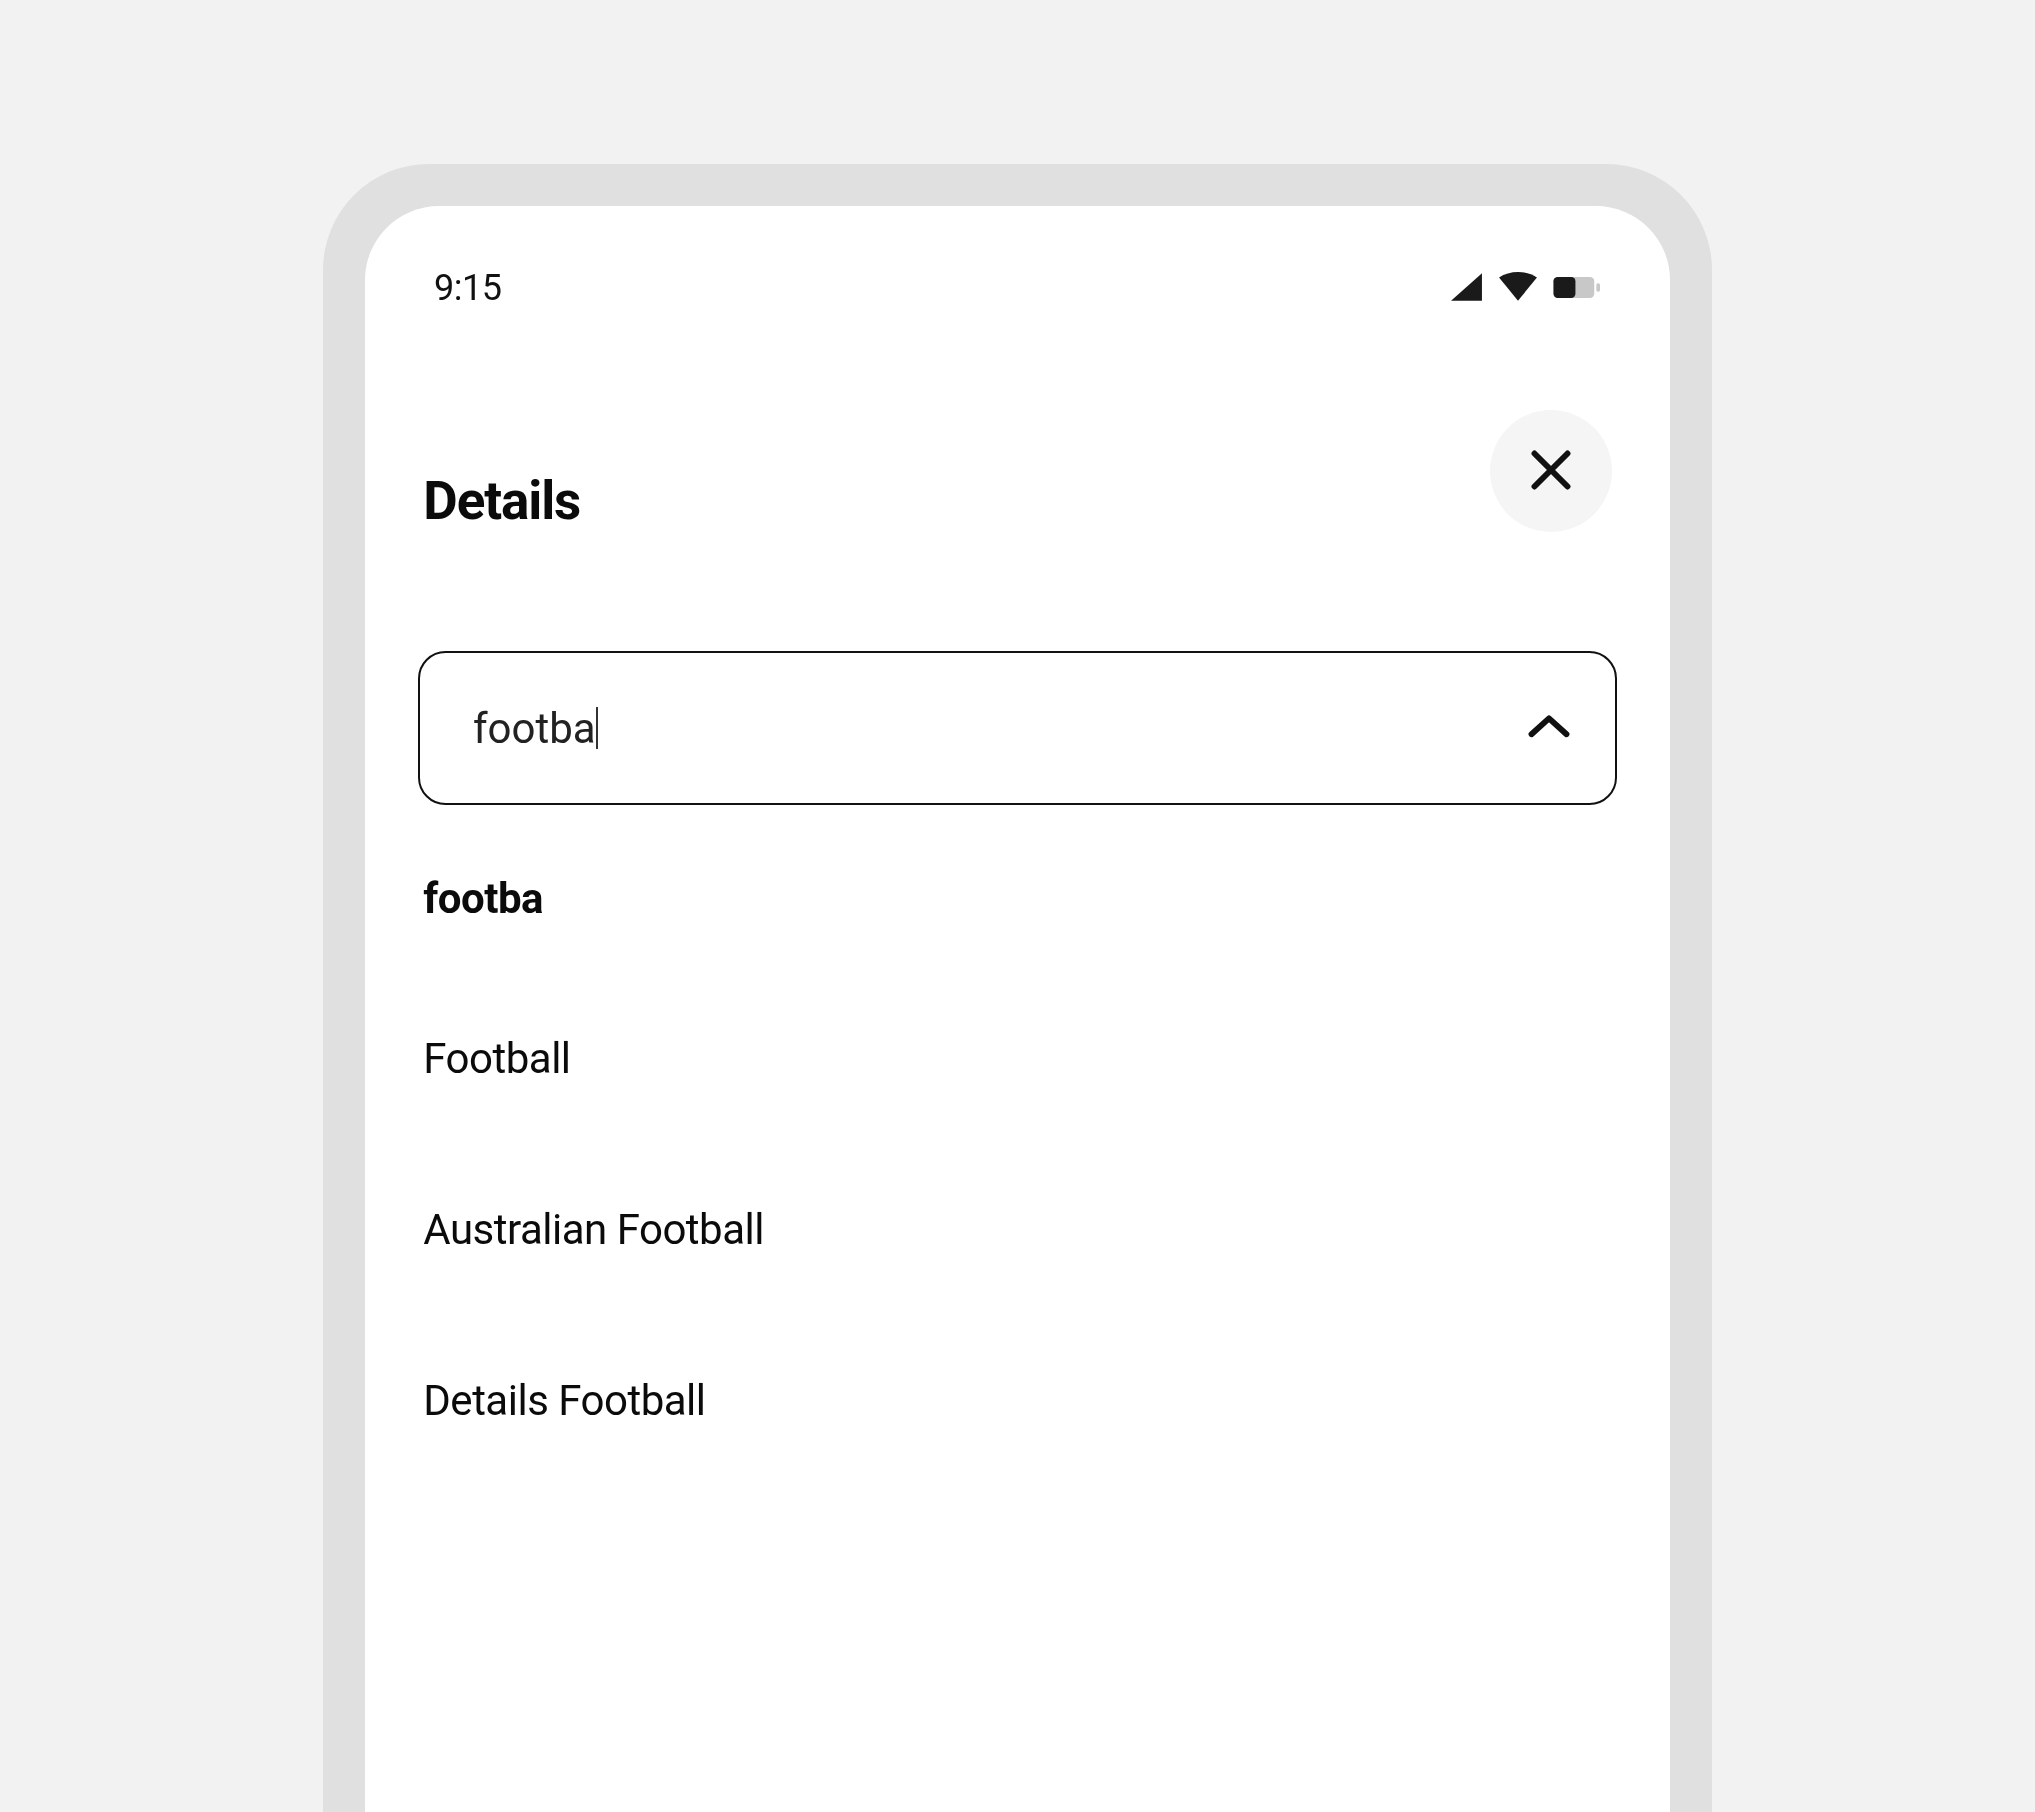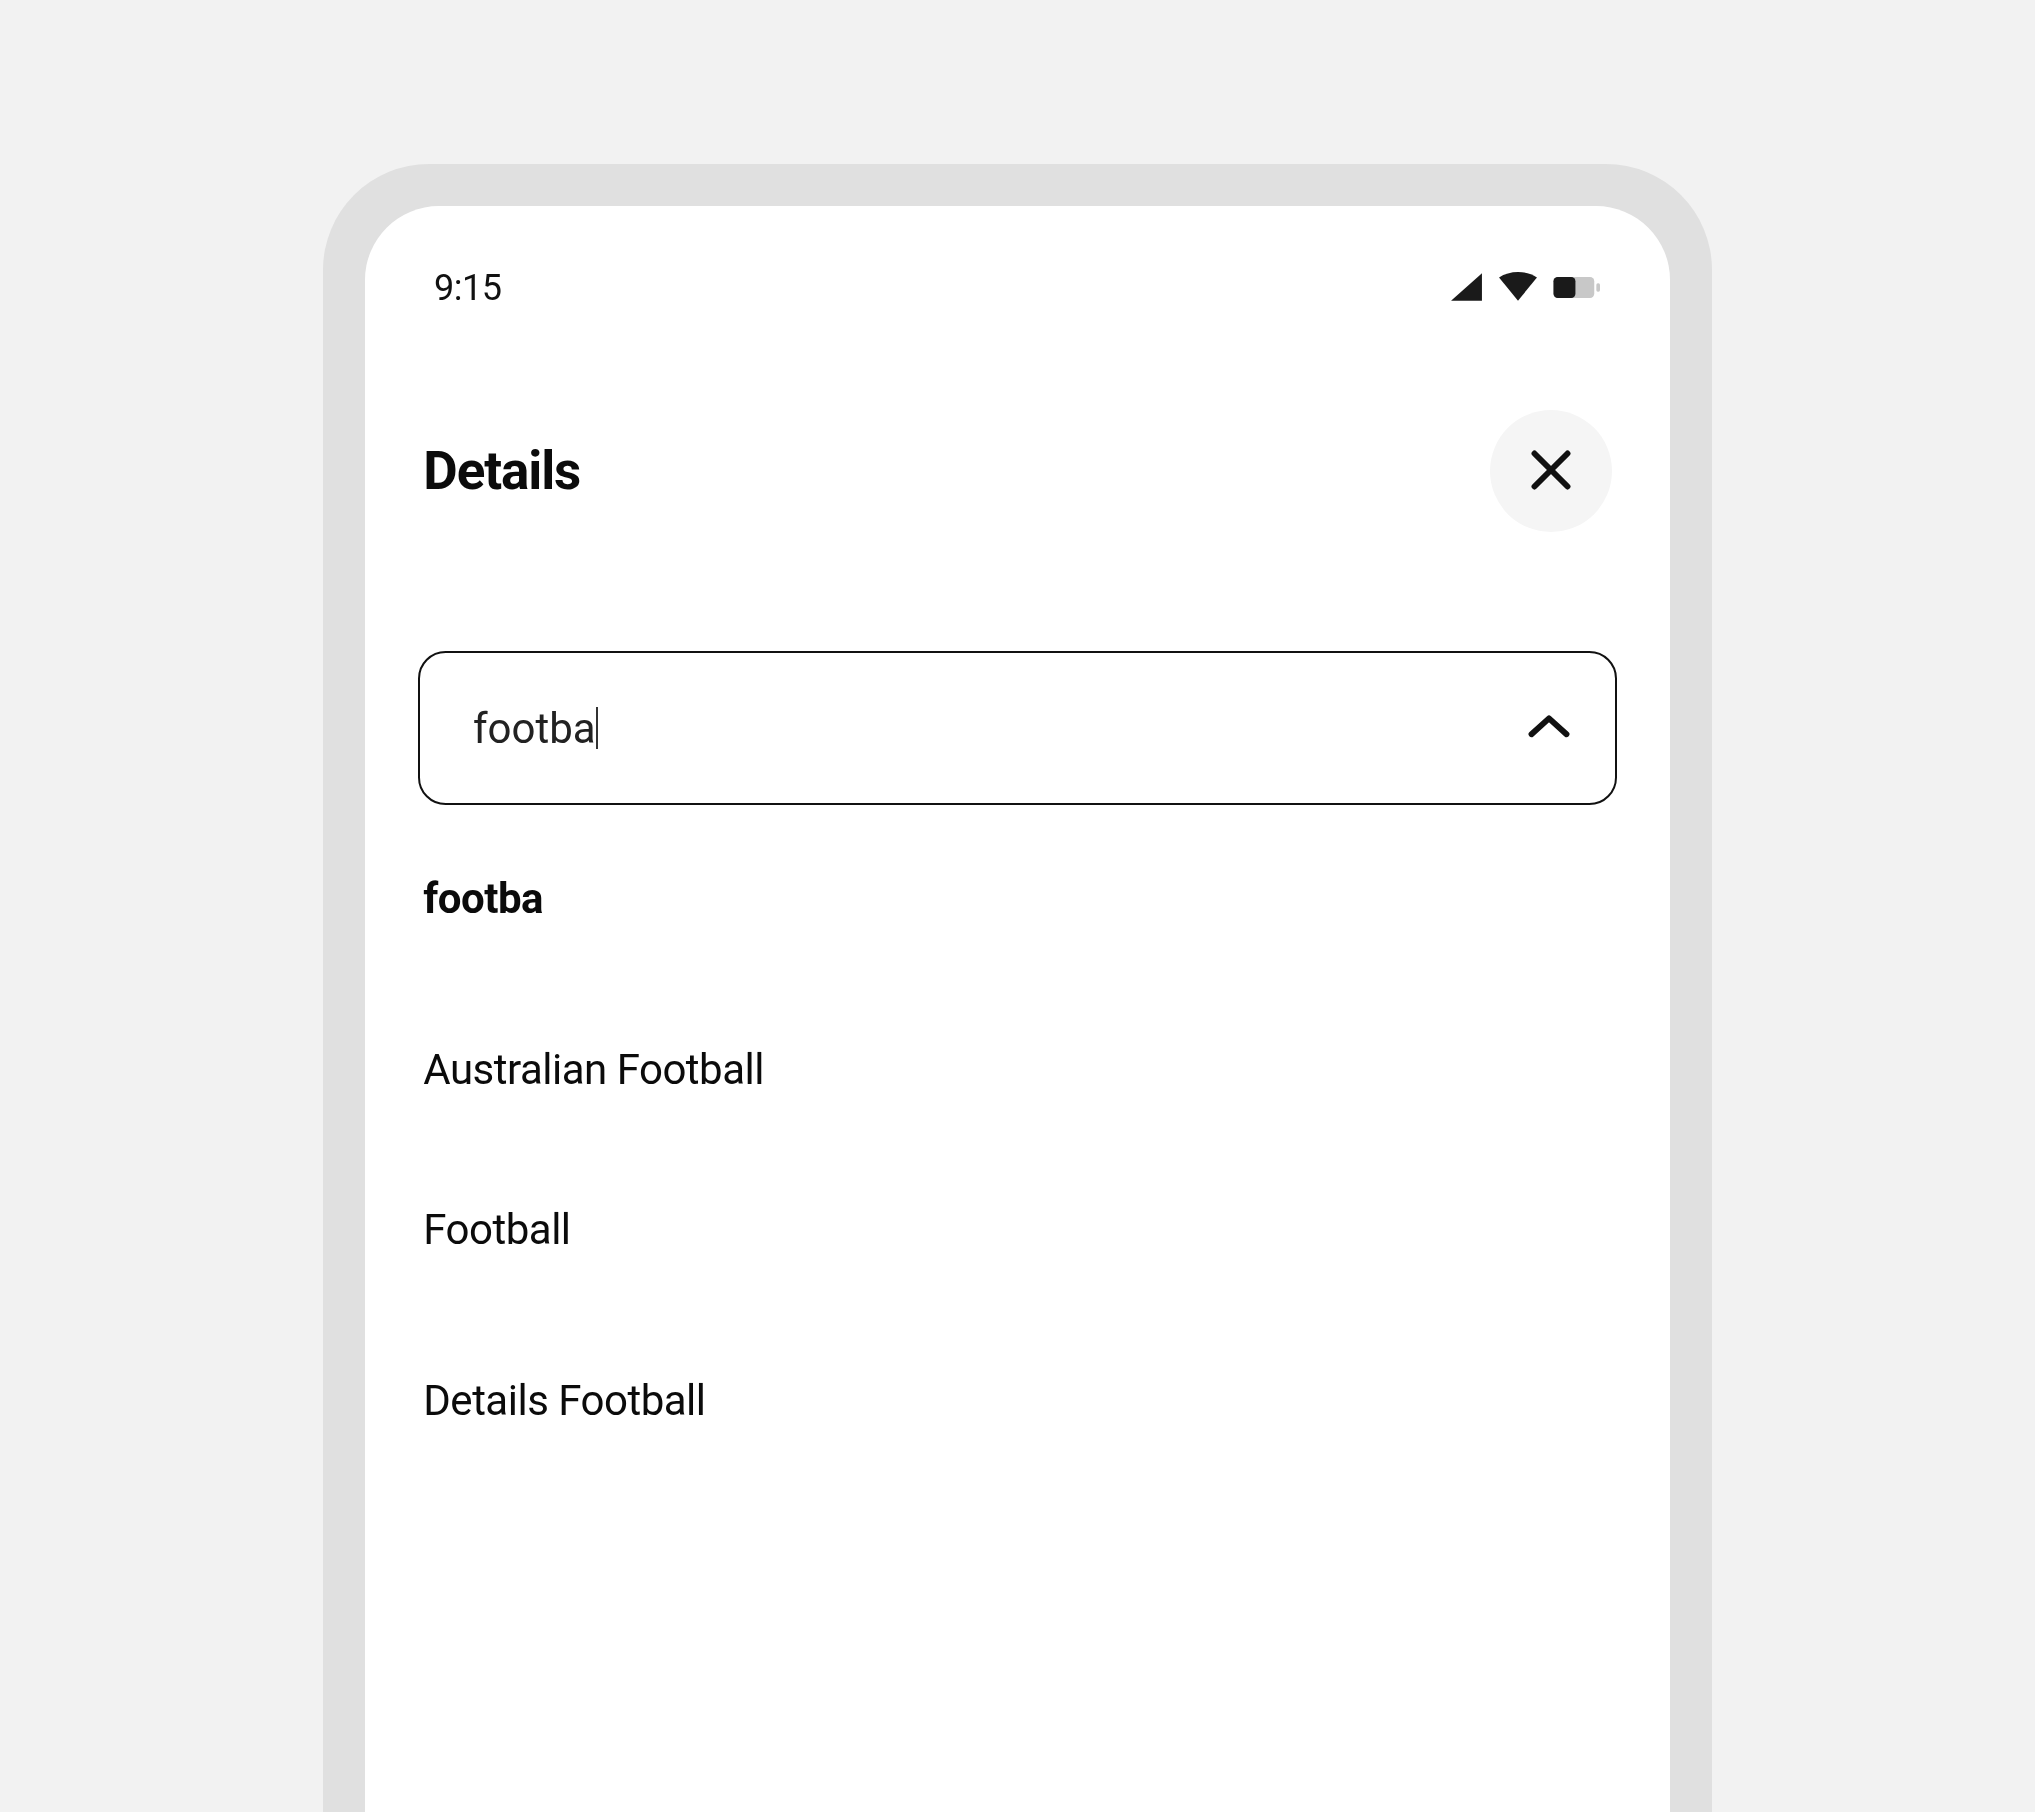--- a/index.html
+++ b/index.html
@@ -50,21 +50,21 @@
     
     .status-icons {
       display: flex;
       align-items: center;
       gap: 15px;
     }
     
     .header-row {
       display: flex;
       justify-content: space-between;
-      align-items: center;
+      align-items: flex-end;
       margin-top: 98px;
       padding: 0 5.3px;
     }
     
     .page-title {
       font-size: 53px;
       font-weight: 700;
       color: #0b0b0b;
       letter-spacing: -1.1px;
     }
@@ -191,19 +191,19 @@
         <svg width="48" height="27.6" viewBox="0 0 90 52">
           <path d="M 12 40 L 45 10 L 78 40" stroke="#111" stroke-width="11" stroke-linecap="round" stroke-linejoin="round" fill="none"></path>
         </svg>
       </span>
     </div>
 
     <div class="create-row">
       <div class="create-title">footba</div>
     </div>
 
+    <div class="option-item first">Football</div>
     <div class="option-item">Australian Football</div>
-    <div class="option-item first">Football</div>
     <div class="option-item">Details Football</div>
 
   </div>
 </div>
 
 
 </body></html>

